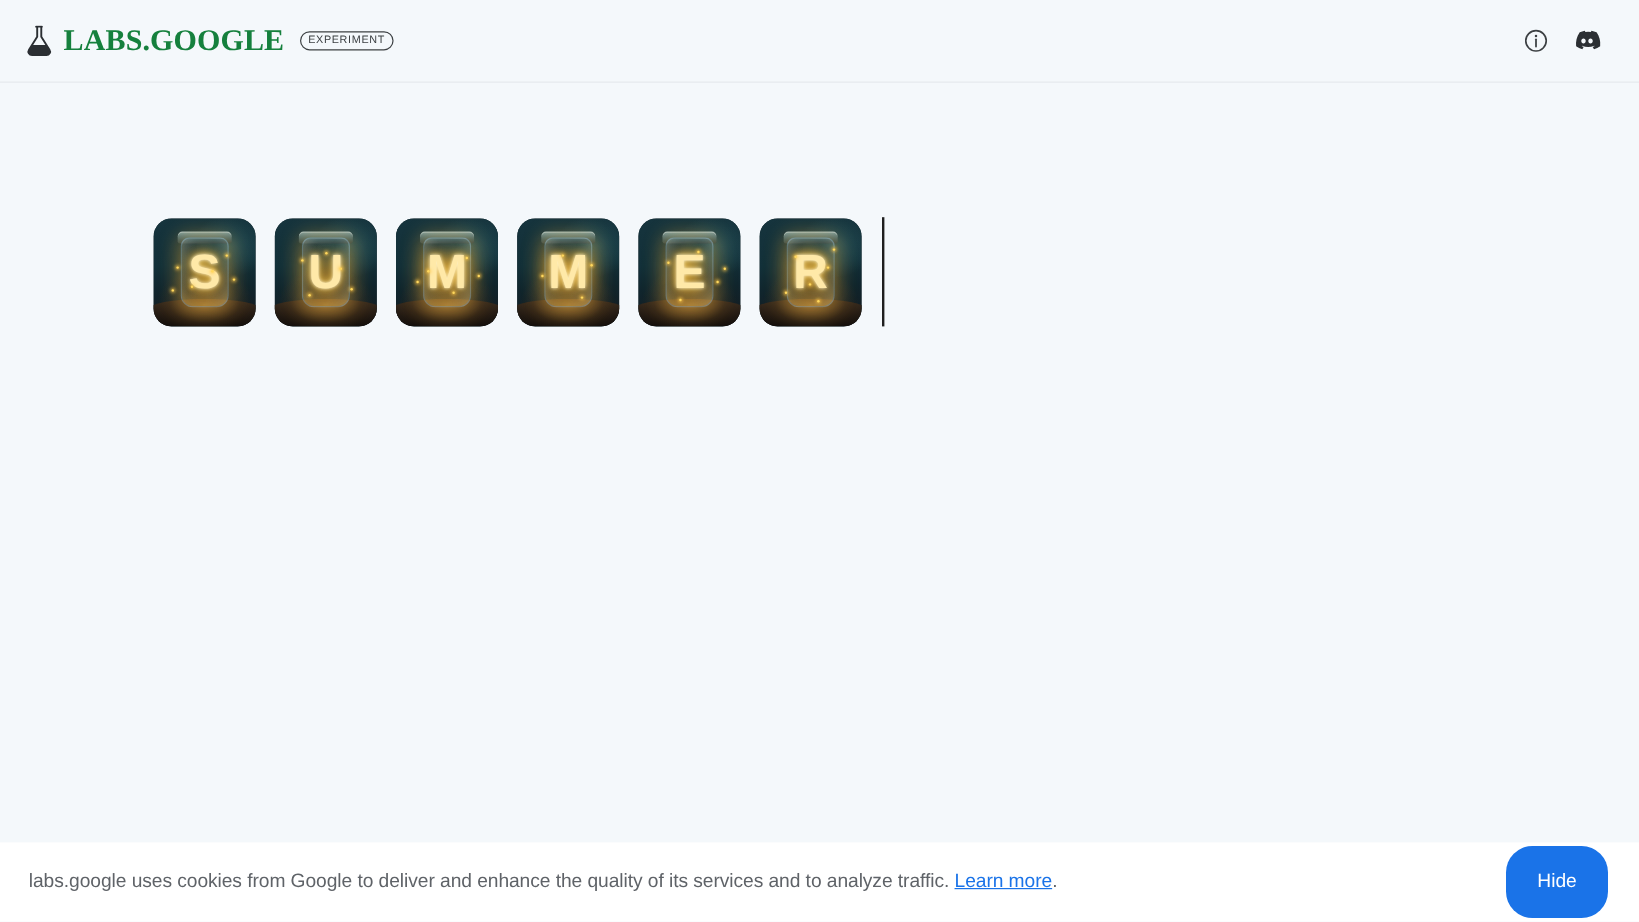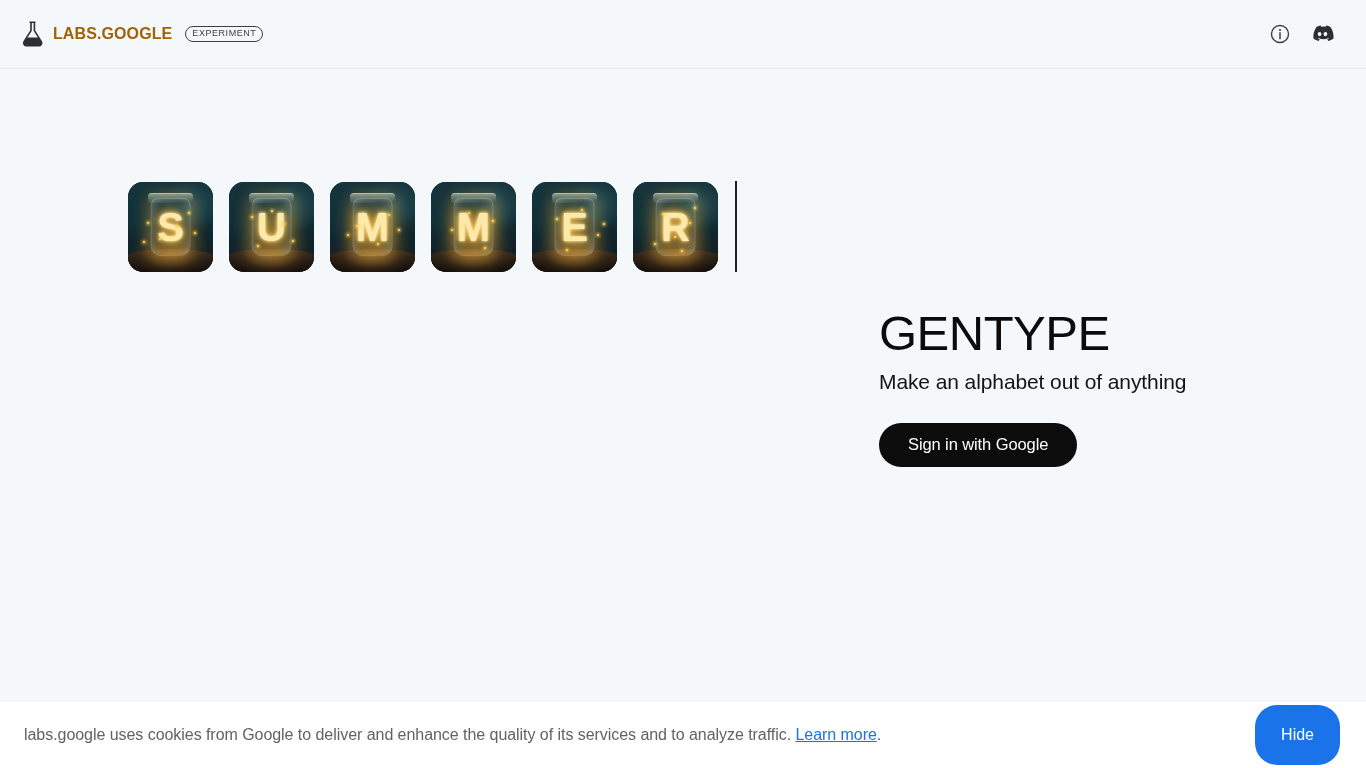--- a/index.html
+++ b/index.html
@@ -38,26 +38,27 @@
     gap: 9px;
     height: 34px;
   }
   .flask-icon {
     width: 23px;
     height: 26px;
     display: block;
     flex: none;
   }
   .brand-wordmark {
-    font-size: 16px;
+    font-size: 25px;
     font-weight: 700;
     letter-spacing: 0.1px;
-    color: #a16207;
+    color: #15803d;
     line-height: 1;
     white-space: nowrap;
+    font-family: Liberation Serif, serif;
   }
   .experiment-badge {
     border: 1.3px solid #3c4043;
     border-radius: 10px;
     font-size: 9px;
     font-weight: 400;
     letter-spacing: 0.55px;
     padding: 2.5px 6px 3px;
     color: #3c4043;
     line-height: 1;
@@ -384,25 +385,20 @@
       <span class="spark" style="left:48%;top:60%"></span>
       <span class="spark" style="left:25%;top:68%"></span>
       <span class="spark" style="left:72%;top:28%"></span>
       <span class="spark" style="left:56%;top:76%"></span>
     </div>
 
   </div>
 
   <div class="type-caret"></div>
 
-  <section class="hero">
-    <h1 class="hero-title">GENTYPE</h1>
-    <p class="hero-subtitle">Make an alphabet out of anything</p>
-    <button class="signin-button">Sign in with Google</button>
-  </section>
 
 </main>
 
 <div class="cookie-banner">
   <p class="cookie-text">
     <span>labs.google uses cookies from Google to deliver and enhance the quality of its services and to analyze traffic. </span><a class="cookie-link">Learn more</a><span>.</span>
   </p>
   <button class="hide-button">Hide</button>
 </div>
 

